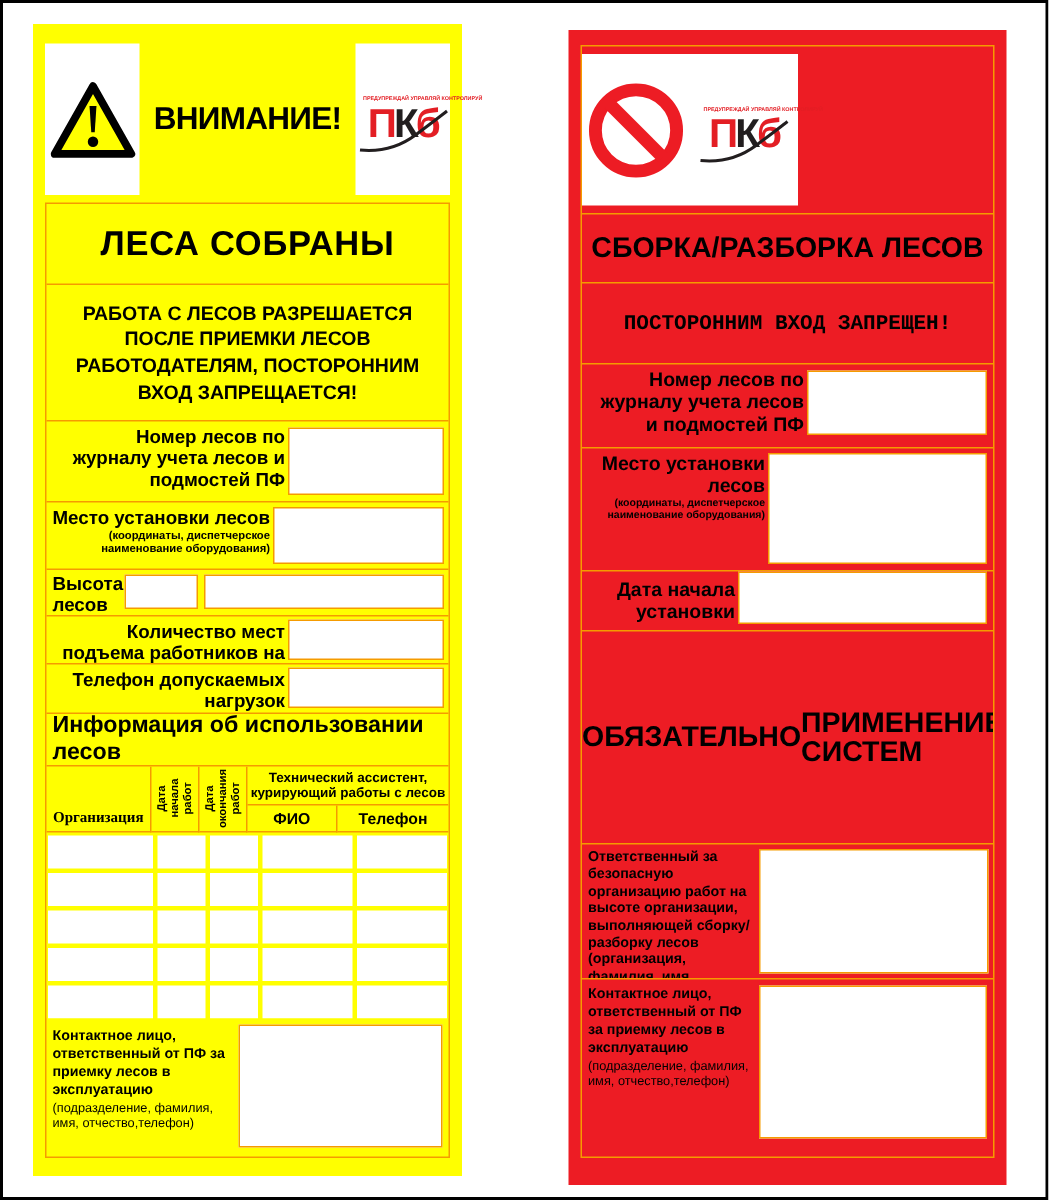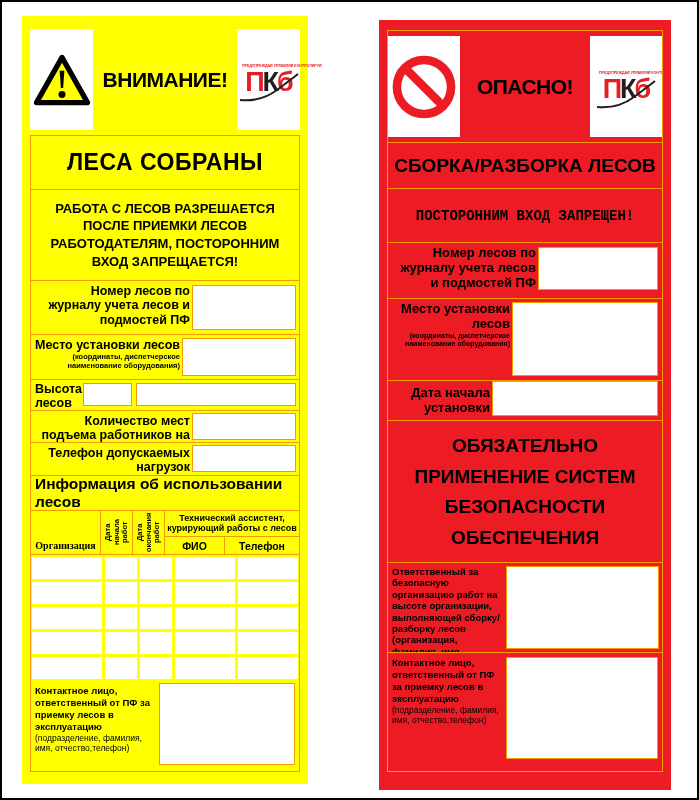--- a/index.html
+++ b/index.html
@@ -82,21 +82,21 @@
                font-size: 14px; font-weight: bold; font-family: Liberation Mono, monospace; }
 
   .d-number { height: 56px; } .d-number .lbl { font-size: 13px; }
   .d-number .inp { width: 120px; margin: 4px 4px 8px 0; }
   .d-place { height: 82px; } .d-place .lbl { flex: none; width: 124px; font-size: 13px; }
   .d-place .inp { flex: 1; margin: 3px 4px 4px 0; }
   .d-place .sub { font-size: 7px; }
   .d-date { height: 40px; } .d-date .lbl { font-size: 13px; padding-top: 5px; }
   .d-date .inp { width: 166px; margin: 0 4px 4px 0; }
 
-  .mandatory { height: 142px; display: flex; flex-direction: column; justify-content: space-evenly;
+  .mandatory { height: 142px; display: flex; flex-direction: row; justify-content: space-evenly;
                align-items: center; padding: 4px 0; }
   .mandatory div { font-size: 19px; font-weight: bold; line-height: 1; }
 
   .d-resp { height: 90px; display: flex; }
   .d-resp .lbl2 { width: 118px; font-size: 9.5px; font-weight: bold; line-height: 1.2; padding: 3px 2px 0 4px; }
   .d-resp .inp { flex: 1; margin: 3px 3px 3px 0; }
   .d-contact { height: 118px; display: flex; border-bottom: none; }
   .d-contact .lbl2 { width: 118px; font-size: 9.5px; font-weight: bold; line-height: 1.25; padding: 4px 2px 0 4px; }
   .d-contact .sub2 { font-size: 8.5px; font-weight: normal; display: block; line-height: 1.2; }
   .d-contact .inp { flex: 1; margin: 4px 4px 12px 0; }
@@ -234,23 +234,20 @@
 
       <div class="sec rs-hdr">
         <div class="whitebox">
           <span class="icon-no">
             <svg width="66" height="66" viewBox="0 0 100 100">
               <circle cx="50" cy="50" r="41" fill="none" stroke="#ed1c24" stroke-width="13"></circle>
               <line x1="23" y1="23" x2="77" y2="77" stroke="#ed1c24" stroke-width="13"></line>
             </svg>
           </span>
         </div>
-        <div class="alert-mid">
-          <span class="alert-txt">ОПАСНО!</span>
-        </div>
         <div class="whitebox">
           <div class="logo">
             <span class="slogan">ПРЕДУПРЕЖДАЙ УПРАВЛЯЙ КОНТРОЛИРУЙ</span>
             <span class="word"><span class="lg-red">П</span><span class="lg-dark">К</span><span class="lg-red">б</span></span>
             <svg class="swoosh" width="60" height="34" viewBox="0 0 60 34">
               <path d="M1 30 Q 22 32 38 20 T 59 4" fill="none" stroke="#221e1f" stroke-width="2"></path>
             </svg>
           </div>
         </div>
       </div>

